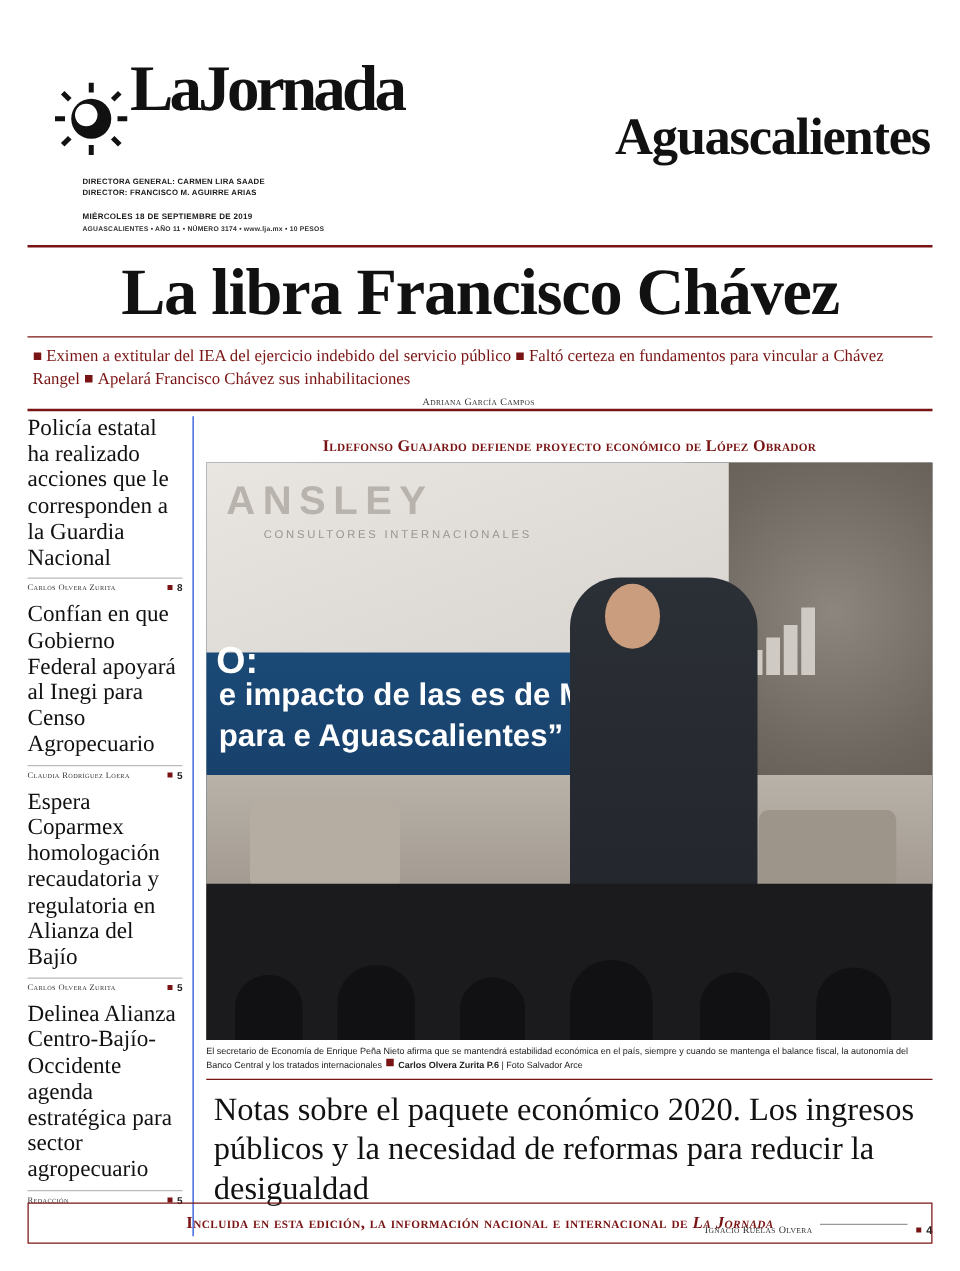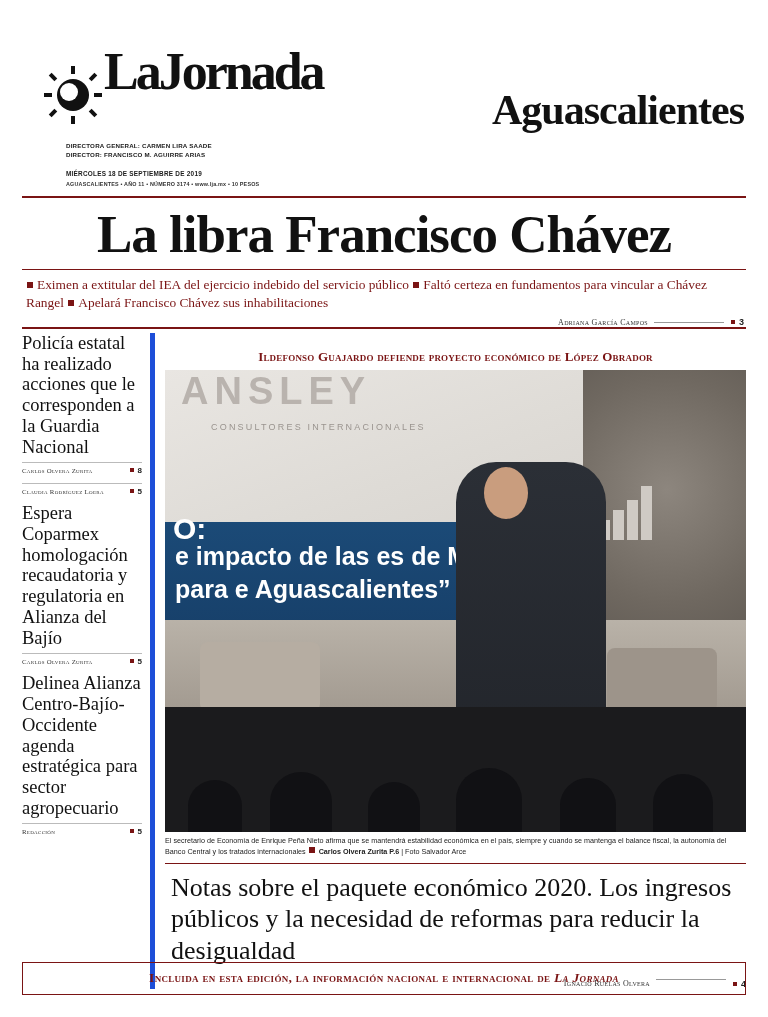--- a/index.html
+++ b/index.html
@@ -139,20 +139,21 @@
     margin: 0 4px 0 1px;
     vertical-align: 1px;
   }
   .byline-row {
     display: flex;
     align-items: center;
     justify-content: flex-end;
     gap: 6px;
     margin-top: 6px;
     padding-right: 2px;
+    flex-direction: column;
   }
   .byline {
     font-family: "Liberation Serif", serif;
     font-variant: small-caps;
     font-size: 8px;
     letter-spacing: 0.3px;
     color: #333;
     white-space: nowrap;
   }
   .byline-line {
@@ -183,21 +184,21 @@
     right: 22px;
     top: 333px;
     display: flex;
     gap: 0;
   }
   .col-left {
     width: 133px;
     flex: 0 0 133px;
     padding-right: 8px;
     box-sizing: border-box;
-    border-right: 5px solid #1d4ed8;
+    border-right: 1px solid #1d4ed8;
   }
   .col-right {
     flex: 1;
     padding-left: 10px;
     box-sizing: border-box;
     margin-top: 16px;
   }
 
   .brief {
     padding-bottom: 3px;
@@ -254,24 +255,24 @@
     position: absolute;
     left: 0;
     top: 33%;
     width: 72%;
     height: 39%;
     background: linear-gradient(180deg,#1b4a77 0%, #17406a 60%, #143a60 100%);
   }
   .screen-logo {
     position: absolute;
     left: 16px;
-    top: 0;
-    font-family: "Liberation Sans", sans-serif;
-    font-weight: bold;
-    font-size: 38px;
+    top: 12px;
+    font-family: "Liberation Sans", sans-serif;
+    font-weight: bold;
+    font-size: 32px;
     letter-spacing: 6px;
     color: #b9b3ae;
   }
   .screen-sub {
     position: absolute;
     left: 46px;
     top: 52px;
     font-family: "Liberation Sans", sans-serif;
     font-size: 9px;
     letter-spacing: 2.2px;
@@ -485,20 +486,21 @@
 
       <div class="brief">
         <div class="brief-title">Policía estatal ha realizado acciones que le corresponden a la Guardia Nacional</div>
         <div class="brief-foot">
           <span class="byline">Carlos Olvera Zurita</span>
           <span class="pagenum"><span class="sq"></span><span>8</span></span>
         </div>
       </div>
 
       <div class="brief">
+        <div class="brief-title">Confían en que Gobierno Federal apoyará al Inegi para Censo Agropecuario</div>
         <div class="brief-foot">
           <span class="byline">Claudia Rodríguez Loera</span>
           <span class="pagenum"><span class="sq"></span><span>5</span></span>
         </div>
       </div>
 
       <div class="brief">
         <div class="brief-title">Espera Coparmex homologación recaudatoria y regulatoria en Alianza del Bajío</div>
         <div class="brief-foot">
           <span class="byline">Carlos Olvera Zurita</span>

